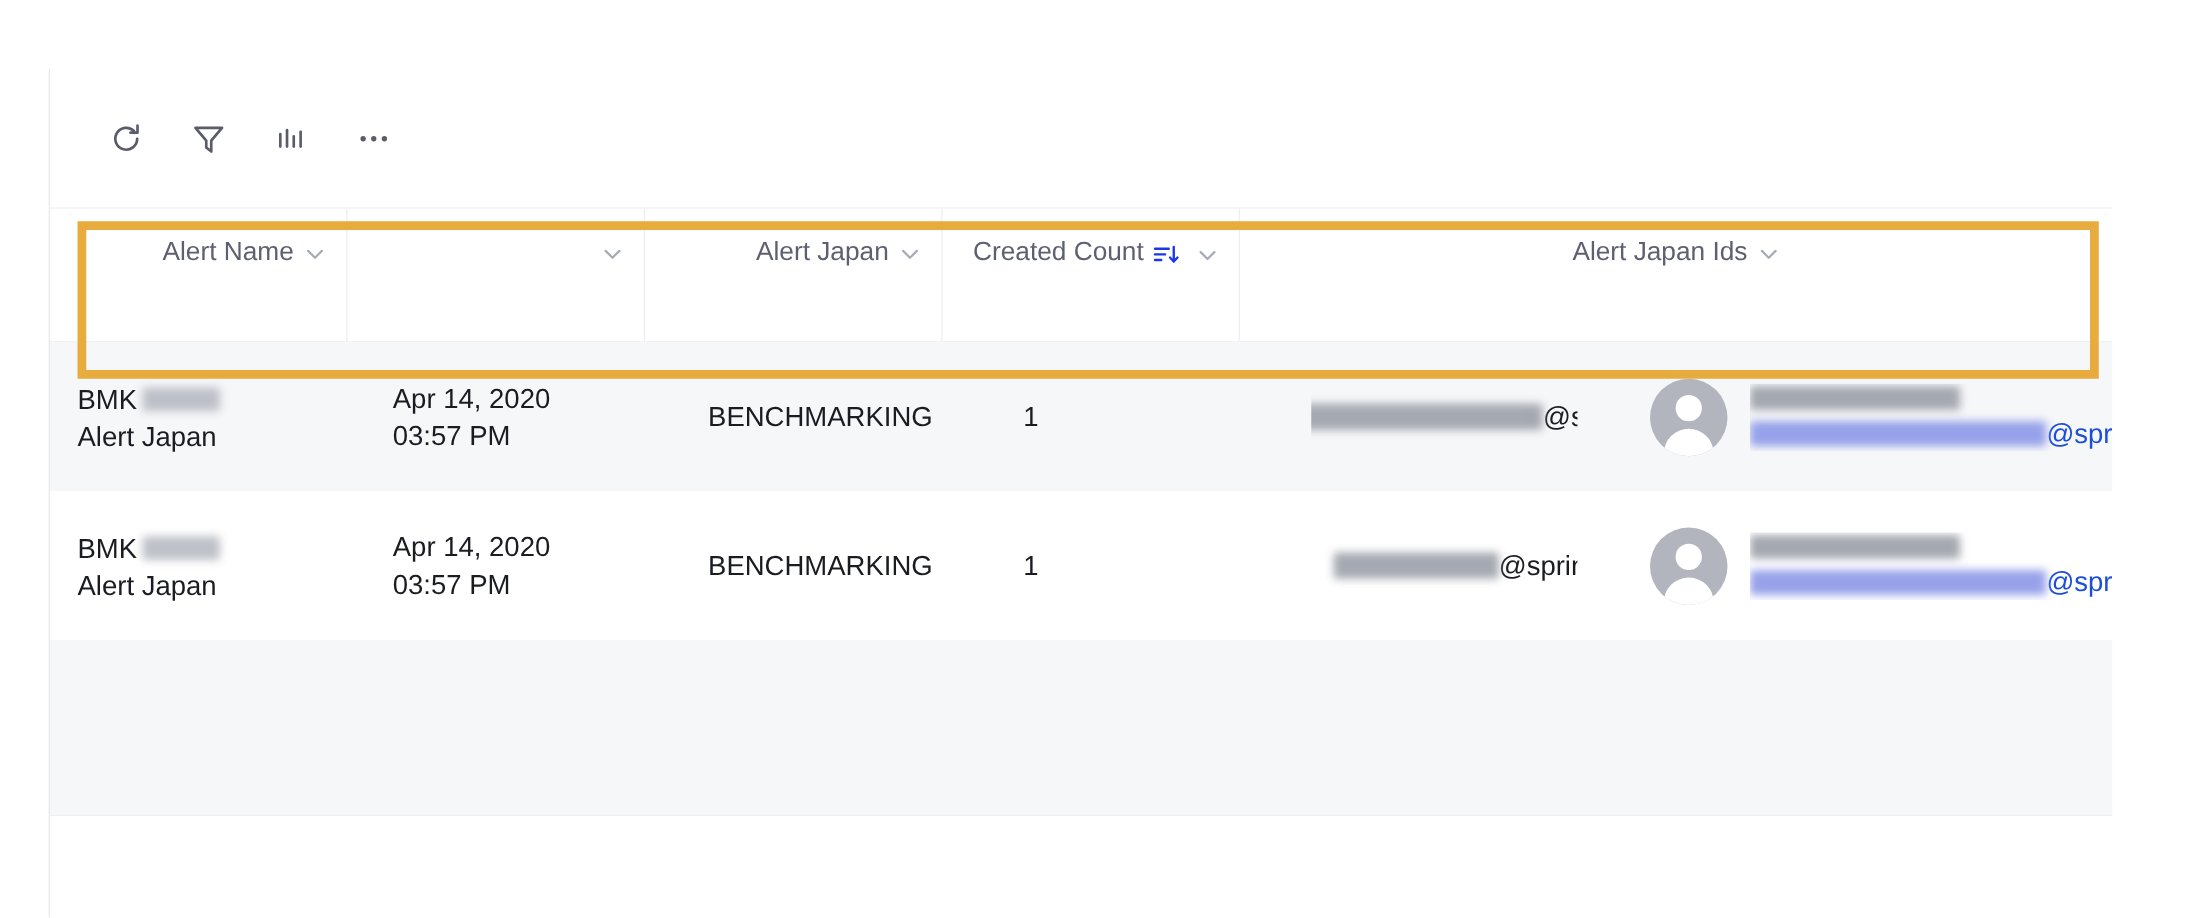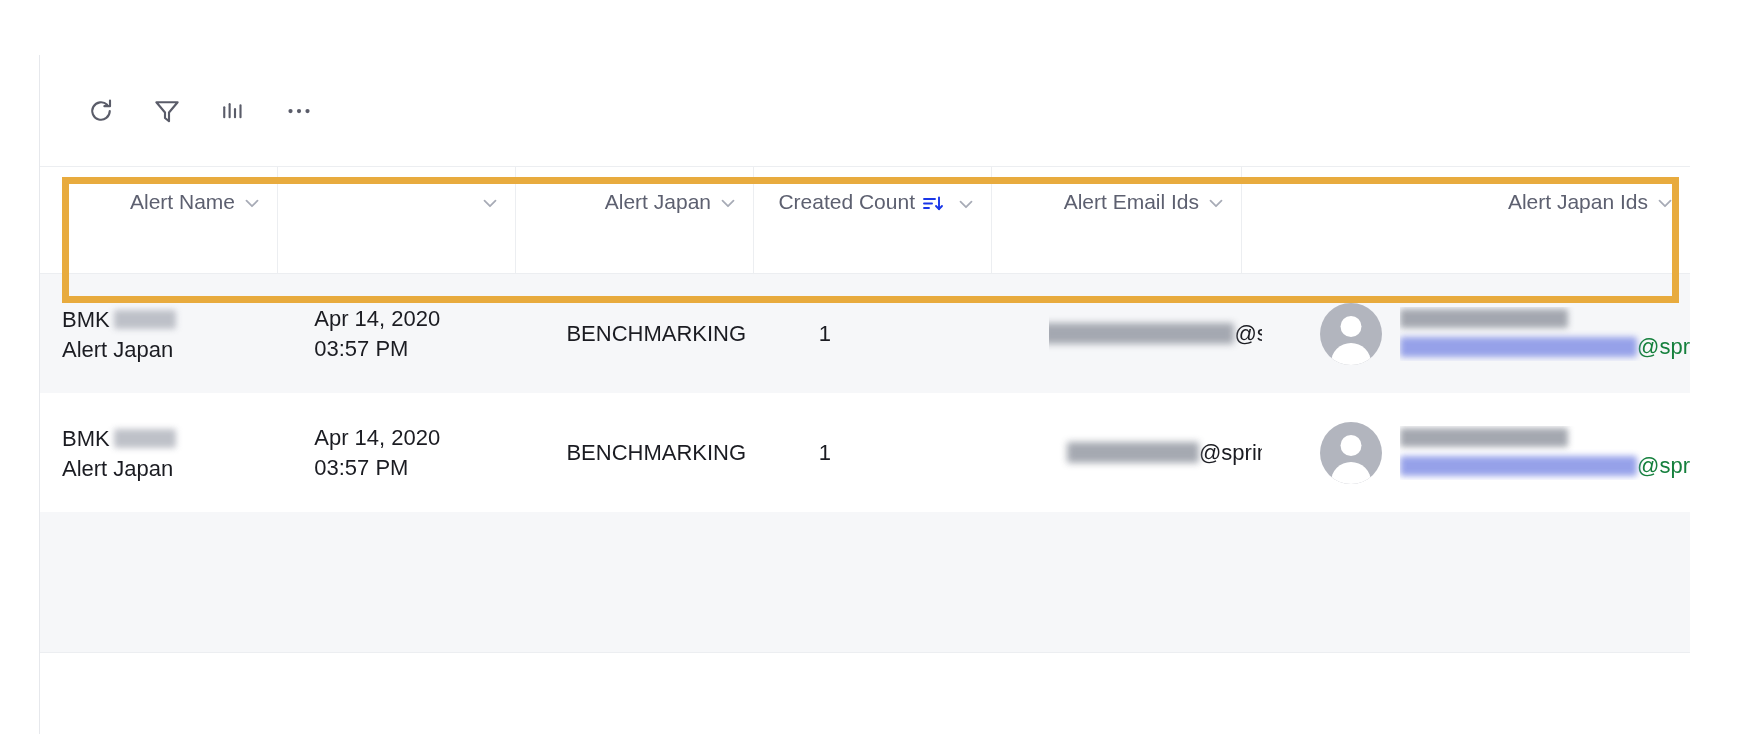--- a/index.html
+++ b/index.html
@@ -242,21 +242,21 @@
     justify-content: center;
     gap: 2px;
     overflow: hidden;
     white-space: nowrap;
   }
   .user-line1 { height: 24px; display: flex; align-items: center; }
   .user-line2 {
     height: 28px;
     display: flex;
     align-items: center;
-    color: #15803d;
+    color: #1d4ed8;
     font-size: 22px;
   }
 
   
   .highlight {
     position: absolute;
     left: 62px;
     top: 177px;
     width: 1617px;
     height: 126px;
@@ -367,30 +367,20 @@
             </svg>
           </span>
           <span class="chev">
             <svg width="22" height="22" viewBox="0 0 24 24" fill="none" stroke="currentColor" stroke-width="1.9" stroke-linecap="round" stroke-linejoin="round">
                 <polyline points="6 9.5 12 15.5 18 9.5"></polyline>
               </svg>
           </span>
         </span>
       </div>
 
-      <div class="th c5">
-        <span class="th-label">Alert Email Ids</span>
-        <span class="th-icons">
-          <span class="chev">
-            <svg width="22" height="22" viewBox="0 0 24 24" fill="none" stroke="currentColor" stroke-width="1.9" stroke-linecap="round" stroke-linejoin="round">
-                <polyline points="6 9.5 12 15.5 18 9.5"></polyline>
-              </svg>
-          </span>
-        </span>
-      </div>
 
       <div class="th c6">
         <span class="th-label">Alert Japan Ids</span>
         <span class="th-icons">
           <span class="chev">
             <svg width="22" height="22" viewBox="0 0 24 24" fill="none" stroke="currentColor" stroke-width="1.9" stroke-linecap="round" stroke-linejoin="round">
                 <polyline points="6 9.5 12 15.5 18 9.5"></polyline>
               </svg>
           </span>
         </span>

